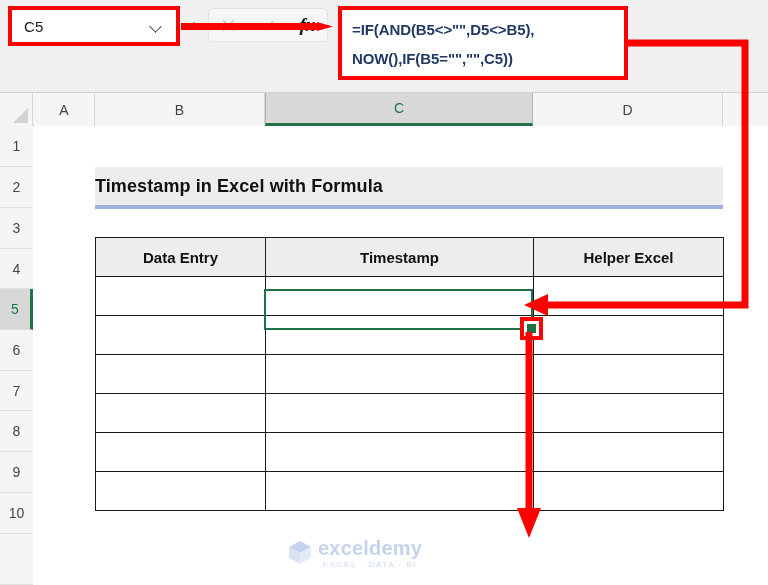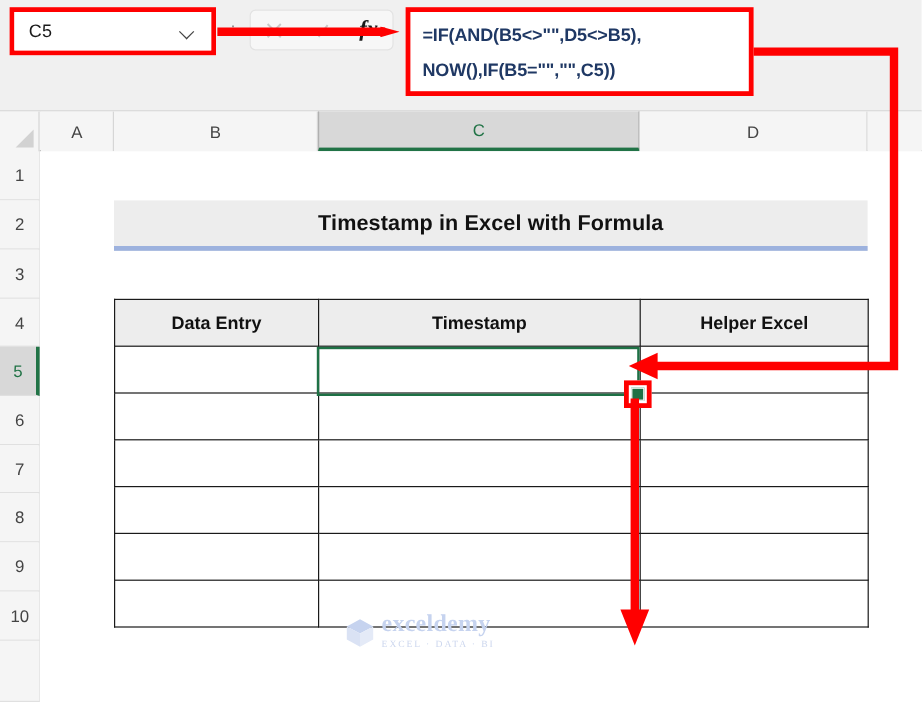--- a/index.html
+++ b/index.html
@@ -236,34 +236,34 @@
     position: absolute;
     left: 61px;
     top: 41px;
     width: 628px;
     height: 42px;
     background: #ededed;
     border-bottom: 4px solid #9db2de;
     box-sizing: border-box;
     display: flex;
     align-items: center;
-    justify-content: center;
+    justify-content: flex-start;
   }
   #title-text {
     font-size: 18px;
     font-weight: bold;
     color: #111111;
     letter-spacing: .1px;
   }
 
   
   #data-table {
     position: absolute;
     left: 61px;
-    top: 123px;
+    top: 111px;
     width: 628px;
     border-collapse: collapse;
     table-layout: fixed;
   }
   #data-table th, #data-table td {
     border: 1.6px solid #1a1a1a;
     height: 39px;
     padding: 0;
     box-sizing: border-box;
   }
@@ -317,26 +317,25 @@
     position: absolute;
     left: 0; top: 0;
     width: 768px; height: 585px;
     pointer-events: none;
   }
 
   
   #watermark {
     position: absolute;
     left: 287px;
-    top: 508px;
+    top: 538px;
     width: 180px;
     height: 36px;
     display: flex;
-    align-items: center;
-    font-family: Liberation Serif, serif;
+    align-items: flex-start;
   }
   #wm-logo {
     width: 26px;
     height: 26px;
     margin-right: 5px;
     margin-top: 1px;
     flex: none;
   }
   #wm-textwrap { display: flex; flex-direction: column; }
   #wm-name {

